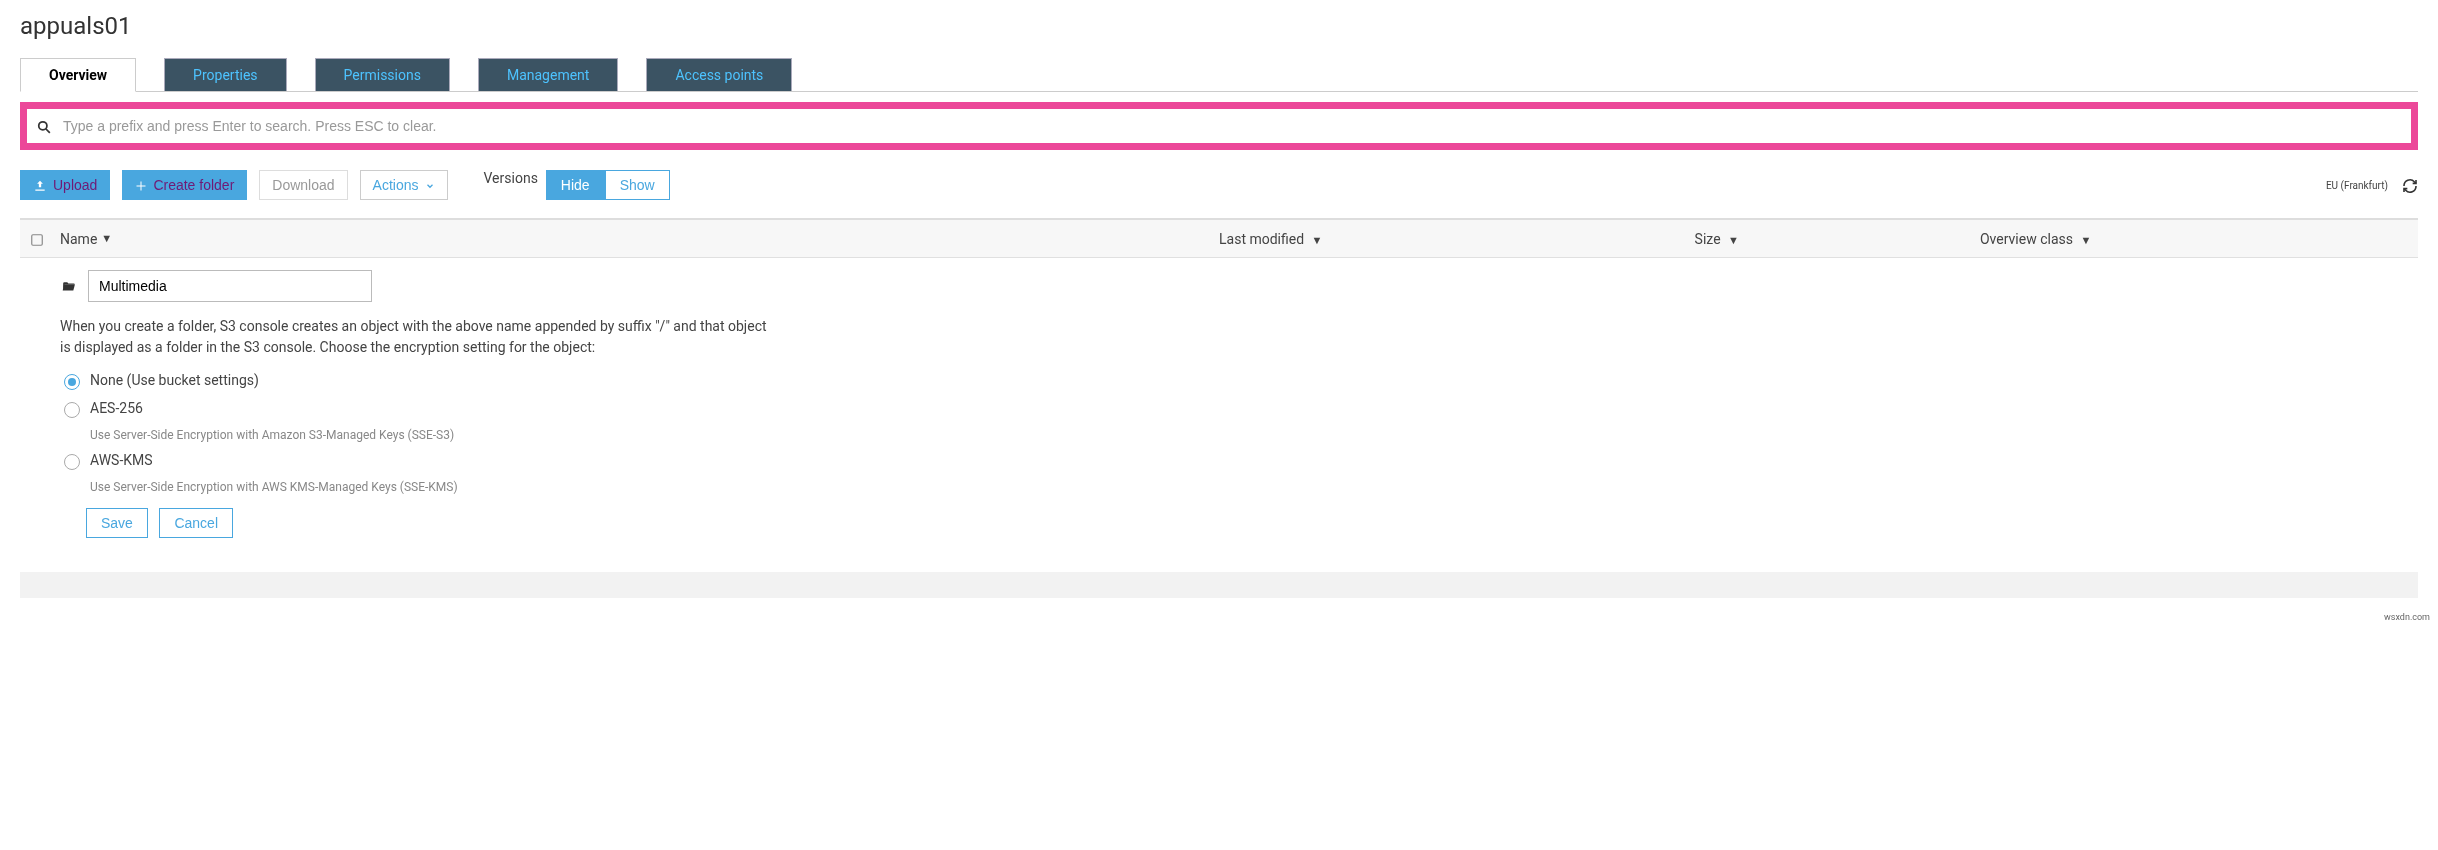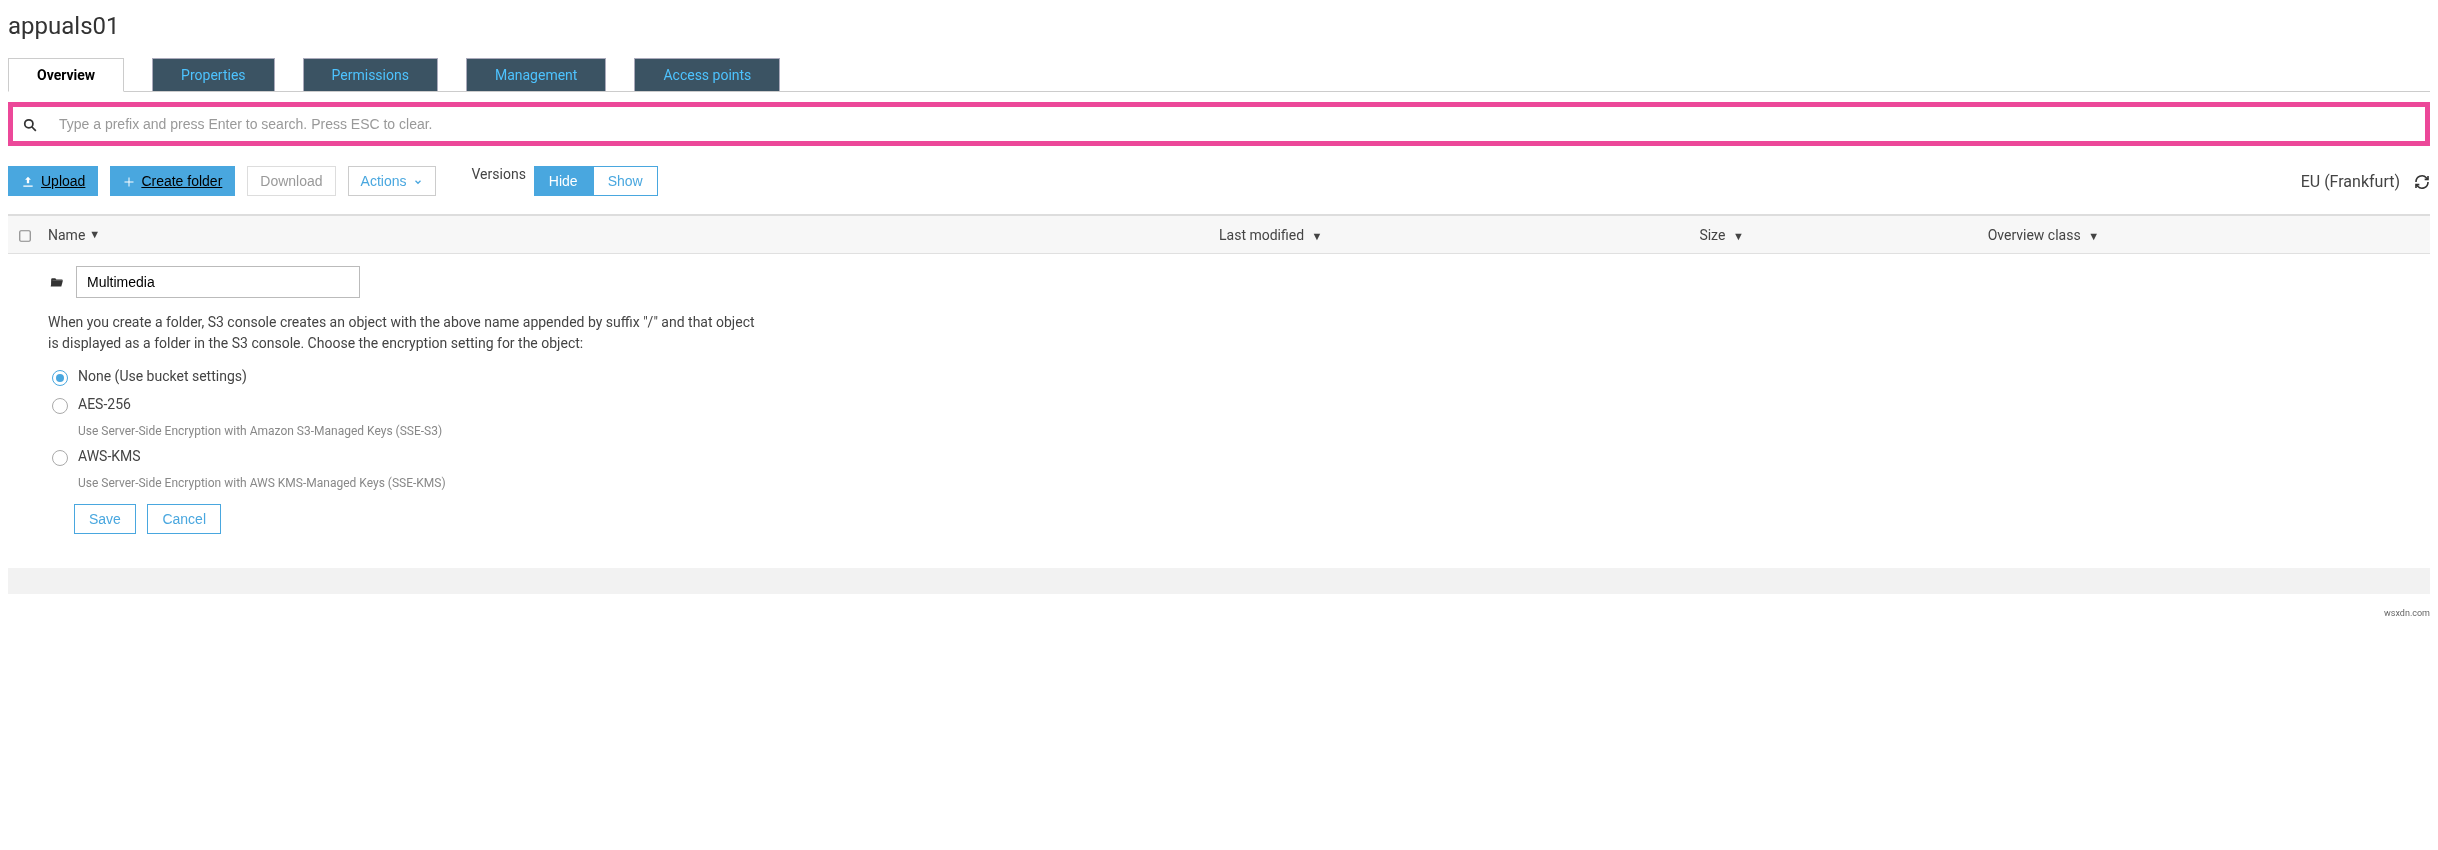--- a/index.html
+++ b/index.html
@@ -5,21 +5,21 @@
     * { box-sizing: border-box; }
     body {
       font-family: -apple-system, BlinkMacSystemFont, "Segoe UI", Roboto, Helvetica, Arial, sans-serif;
       margin: 0;
       padding: 0;
       background: #fff;
       font-size: 14px;
       color: #333;
     }
     .page {
-      padding: 12px 8px;
+      padding: 12px 20px;
     }
     .bucket-title {
       font-size: 24px;
       font-weight: 400;
       color: #333;
       margin: 0 0 18px 0;
     }
     .tabs {
       display: flex;
       border-bottom: 1px solid #ccc;
@@ -40,26 +40,25 @@
     .tab.active {
       background: #fff;
       color: #000;
       font-weight: 700;
       border: 1px solid #ccc;
       border-bottom: 1px solid #fff;
       margin-bottom: -1px;
     }
     .search-bar {
       background: #fff;
-      border: 5px solid #ec4899;
+      border: 7px solid #ec4899;
       padding: 8px 10px;
       margin: 10px 0;
       display: flex;
       align-items: center;
-      gap: 10px;
     }
     .search-bar .icon-search {
       margin-right: 10px;
       color: #333;
     }
     .search-input {
       border: none;
       outline: none;
       width: 100%;
       font-size: 14px;
@@ -76,22 +75,21 @@
       display: inline-flex;
       align-items: center;
       padding: 6px 12px;
       font-size: 14px;
       border: 1px solid transparent;
       cursor: pointer;
       margin-right: 12px;
     }
     .btn-primary {
       background: #49a7df;
-      color: #000000;
-      text-decoration: underline;
+      color: #701a75;
     }
     .btn-primary .icon { margin-right: 6px; fill:#fff; }
     .btn-outline {
       background: #fff;
       border: 1px solid #ccc;
       color: #49a7df;
     }
     .btn-disabled {
       color: #999;
       border-color: #ddd;
@@ -121,21 +119,21 @@
     .toggle-btn.off {
       background: #fff;
       color: #49a7df;
     }
     .region-group {
       margin-left: auto;
       display: flex;
       align-items: center;
     }
     .region-name {
-      font-size:16px;
+      font-size:10px;
       color: #444;
       margin-right: 14px;
     }
     .refresh-icon { color:#444; cursor:pointer; }
 
     .table-wrap { margin-top:0; }
     .table-head {
       display: flex;
       align-items: flex-end;
       background: #f7f7f7;

